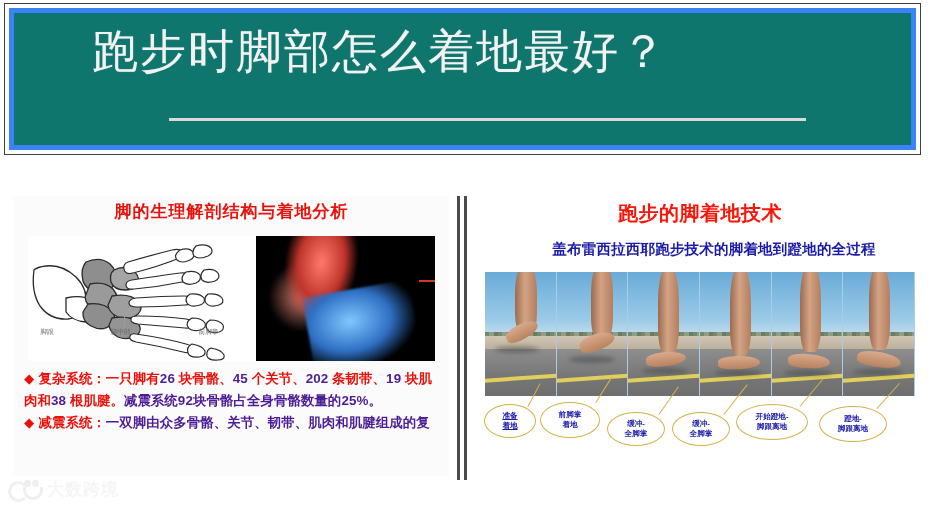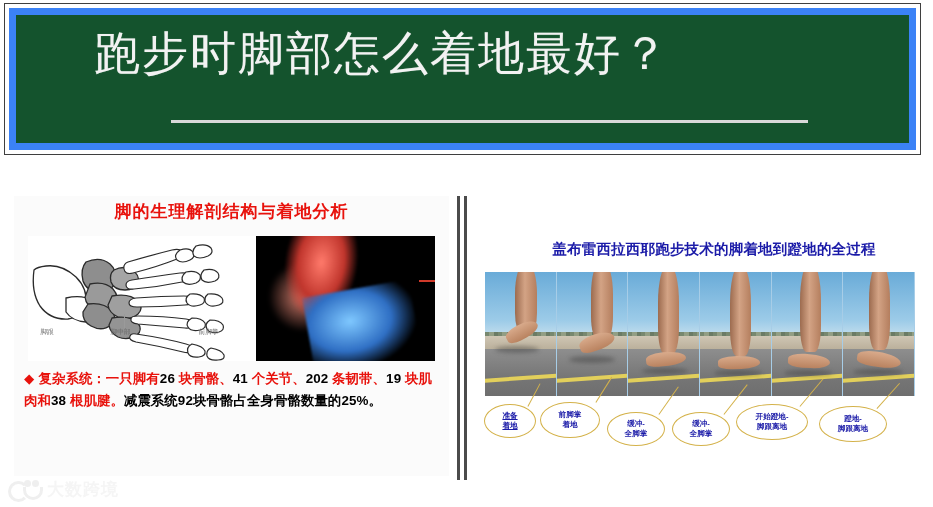--- a/index.html
+++ b/index.html
@@ -16,23 +16,23 @@
   
   .header{
     position:absolute;left:4px;top:3px;width:917px;height:152px;
     border:1px solid #3f3f3f;
     background:#ffffff;
     box-sizing:border-box;
     padding:4px;
   }
   .header-inner{
     width:100%;height:100%;
-    background:#14532d;
+    background:#0f766e;
     box-sizing:border-box;
-    border:7px solid #3b82f6;
+    border:5px solid #3b82f6;
     position:relative;
   }
   .header-title{
     position:absolute;left:78px;top:10px;
     color:#f2f2f2;
     font-size:46px;
     letter-spacing:2px;
     font-weight:400;
     white-space:nowrap;
     line-height:1.25;
@@ -114,21 +114,21 @@
 
   .bullets{
     position:absolute;left:10px;top:172px;width:420px;
   }
   .bline{
     font-size:13.4px;font-weight:bold;line-height:22px;color:#1b1ba8;
     white-space:nowrap;letter-spacing:.1px;
   }
   .bline .dia{color:#e8120c;margin-right:4px;}
   .red{color:#e8120c;}
-  .blue{color:#000000;text-align:center;}
+  .blue{color:#4c1d95;text-align:center;}
 
   
   .r-title{
     position:absolute;left:0;top:4px;width:452px;text-align:center;
     color:#fb1508;font-size:20px;font-weight:bold;letter-spacing:.5px;
     white-space:nowrap;
   }
   .r-sub{
     position:absolute;left:14px;top:44px;width:452px;text-align:center;
     color:#1b1ba8;font-size:14.5px;font-weight:bold;white-space:nowrap;
@@ -255,31 +255,33 @@
     </div>
 
     <div class="anat-leader"></div>
     <div class="anat-labels">
       <span class="p1">脚跟</span>
       <span class="p2">脚中部</span>
       <span class="p3">前脚掌</span>
     </div>
 
     <div class="bullets">
-        <div class="bline"><span class="dia">◆</span><span class="red">复杂系统：</span><span class="red">一只脚有</span><span class="blue">26</span><span class="red"> 块骨骼、</span><span class="blue">41</span><span class="red"> 个关节、</span><span class="blue">202</span><span class="red"> 条韧带、</span><span class="blue">19</span><span class="red"> 块肌</span></div>
+        <div class="bline"><span class="dia">◆</span><span class="red">复杂系统：</span><span class="red">一只脚有</span><span class="blue">26</span><span class="red"> 块骨骼、</span><span class="blue">45</span><span class="red"> 个关节、</span><span class="blue">202</span><span class="red"> 条韧带、</span><span class="blue">19</span><span class="red"> 块肌</span></div>
         <div class="bline"><span class="red">肉和</span><span class="blue">38</span><span class="red"> 根肌腱。</span><span class="blue">减震系统</span><span class="blue">92</span><span class="blue">块骨骼占全身骨骼数量的</span><span class="blue">25%</span><span class="blue">。</span></div>
+        <div class="bline"><span class="dia">◆</span><span class="red">减震系统：</span><span class="blue">一双脚由众多骨骼、关节、韧带、肌肉和肌腱组成的复</span></div>
       </div>
   </div>
 
   <div class="divider">
     <i class="a"></i>
     <i class="b"></i>
   </div>
 
   <div class="panel-right">
+    <div class="r-title">跑步的脚着地技术</div>
     <div class="r-sub">盖布雷西拉西耶跑步技术的脚着地到蹬地的全过程</div>
 
     <div class="photo-strip">
         <div class="frame" style="left: 0px; width: 71.6667px;">
           <div class="sky"></div>
           <div class="bushes"></div>
           <div class="wall"></div>
           <div class="road"></div>
           <div class="roadline" style="top: 104px;"></div>
           <div class="shadow" style="left: 10px; top: 74px; width: 44px; height: 7px;"></div>

